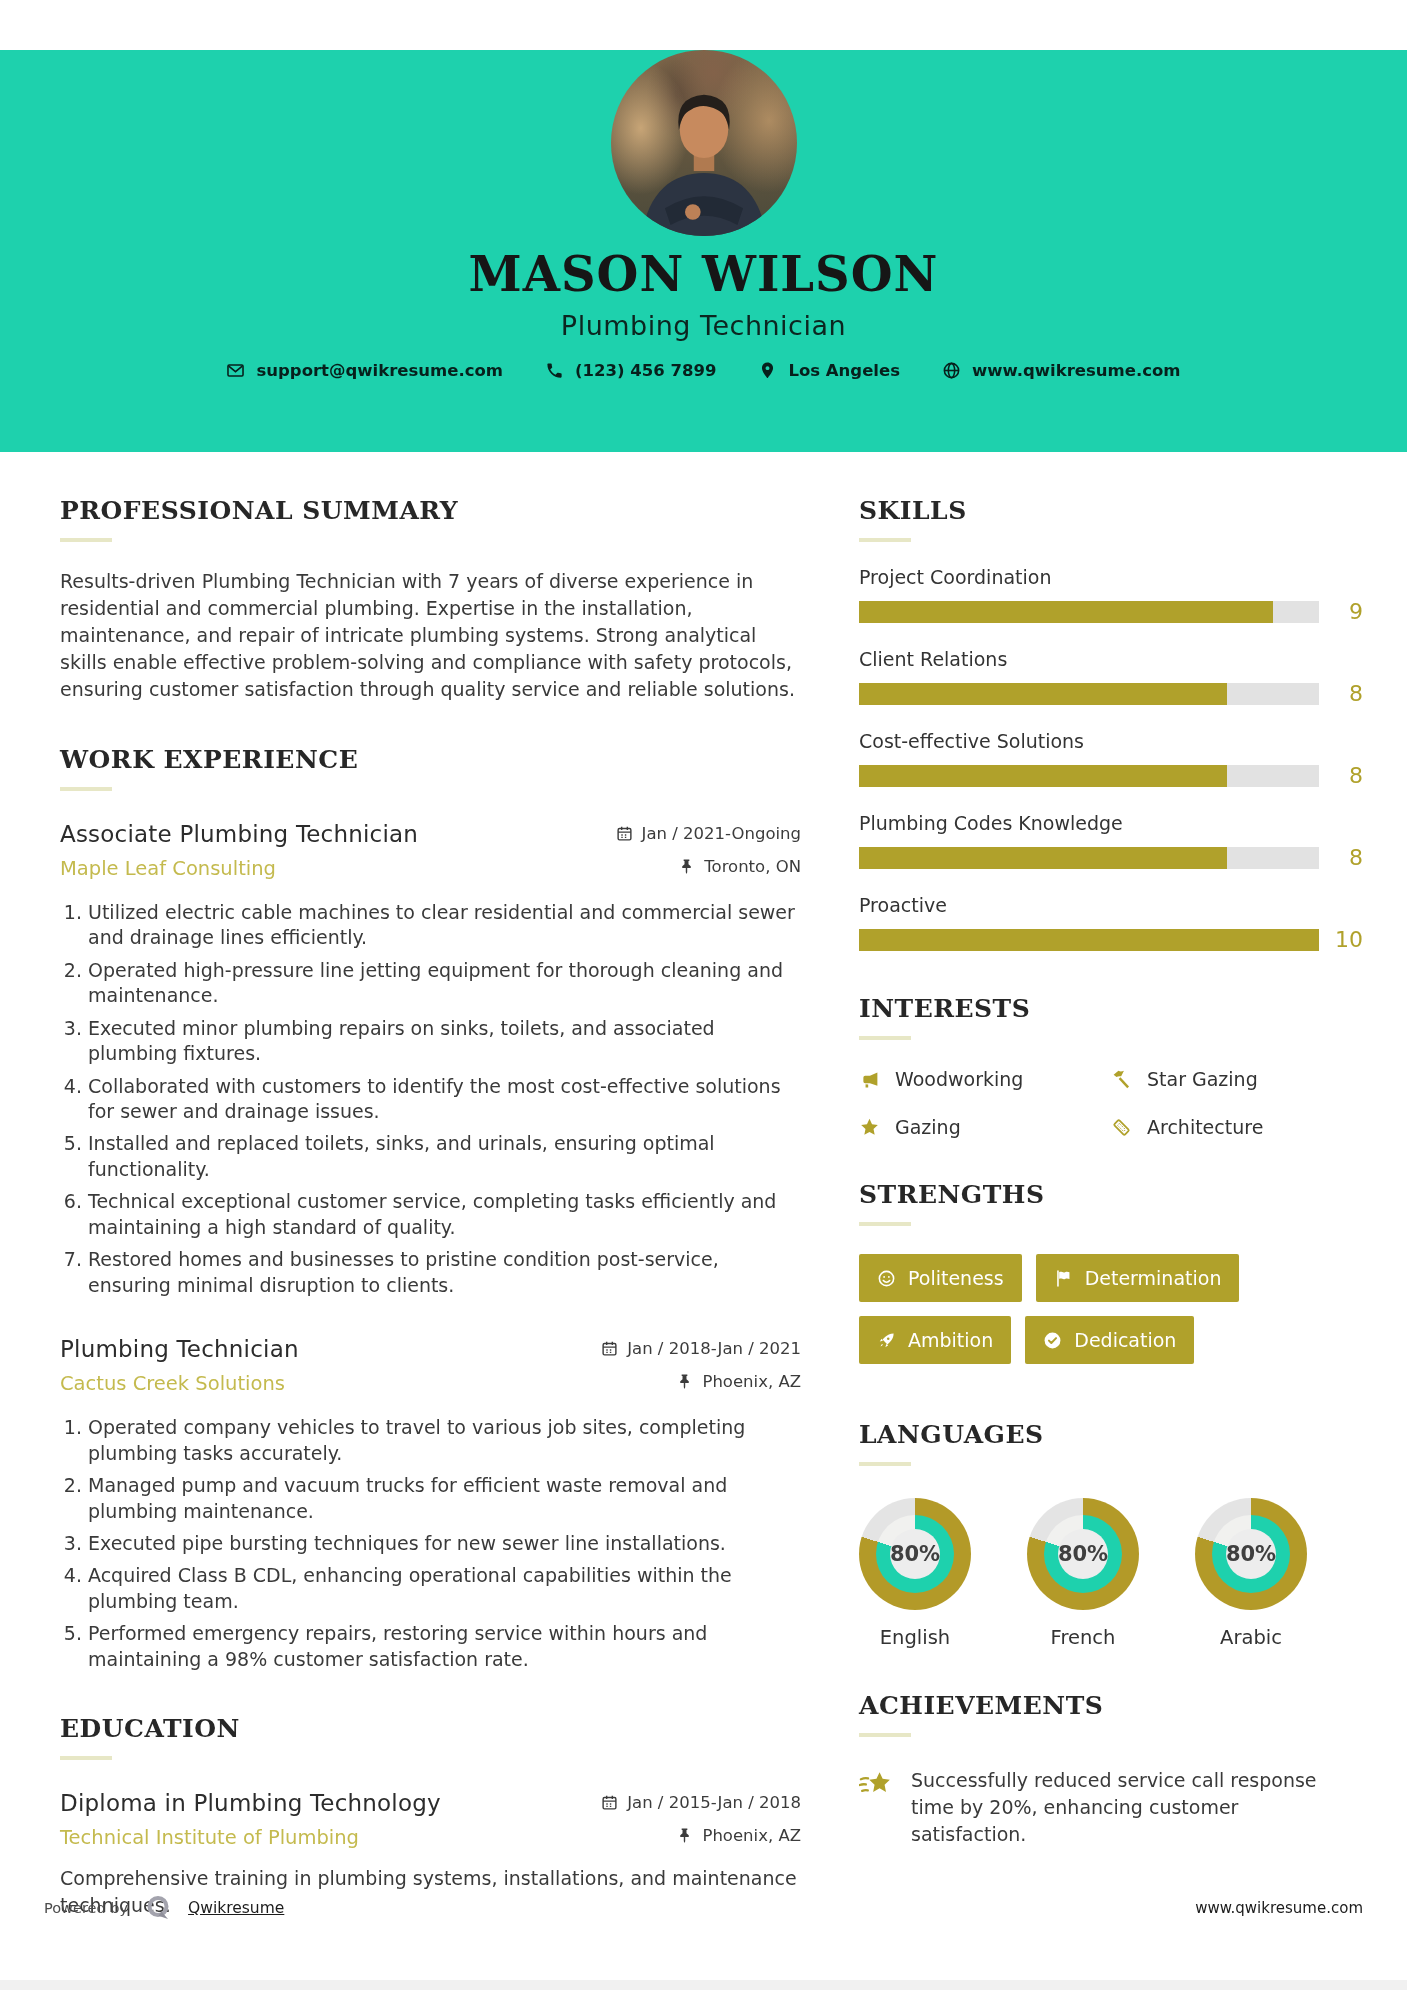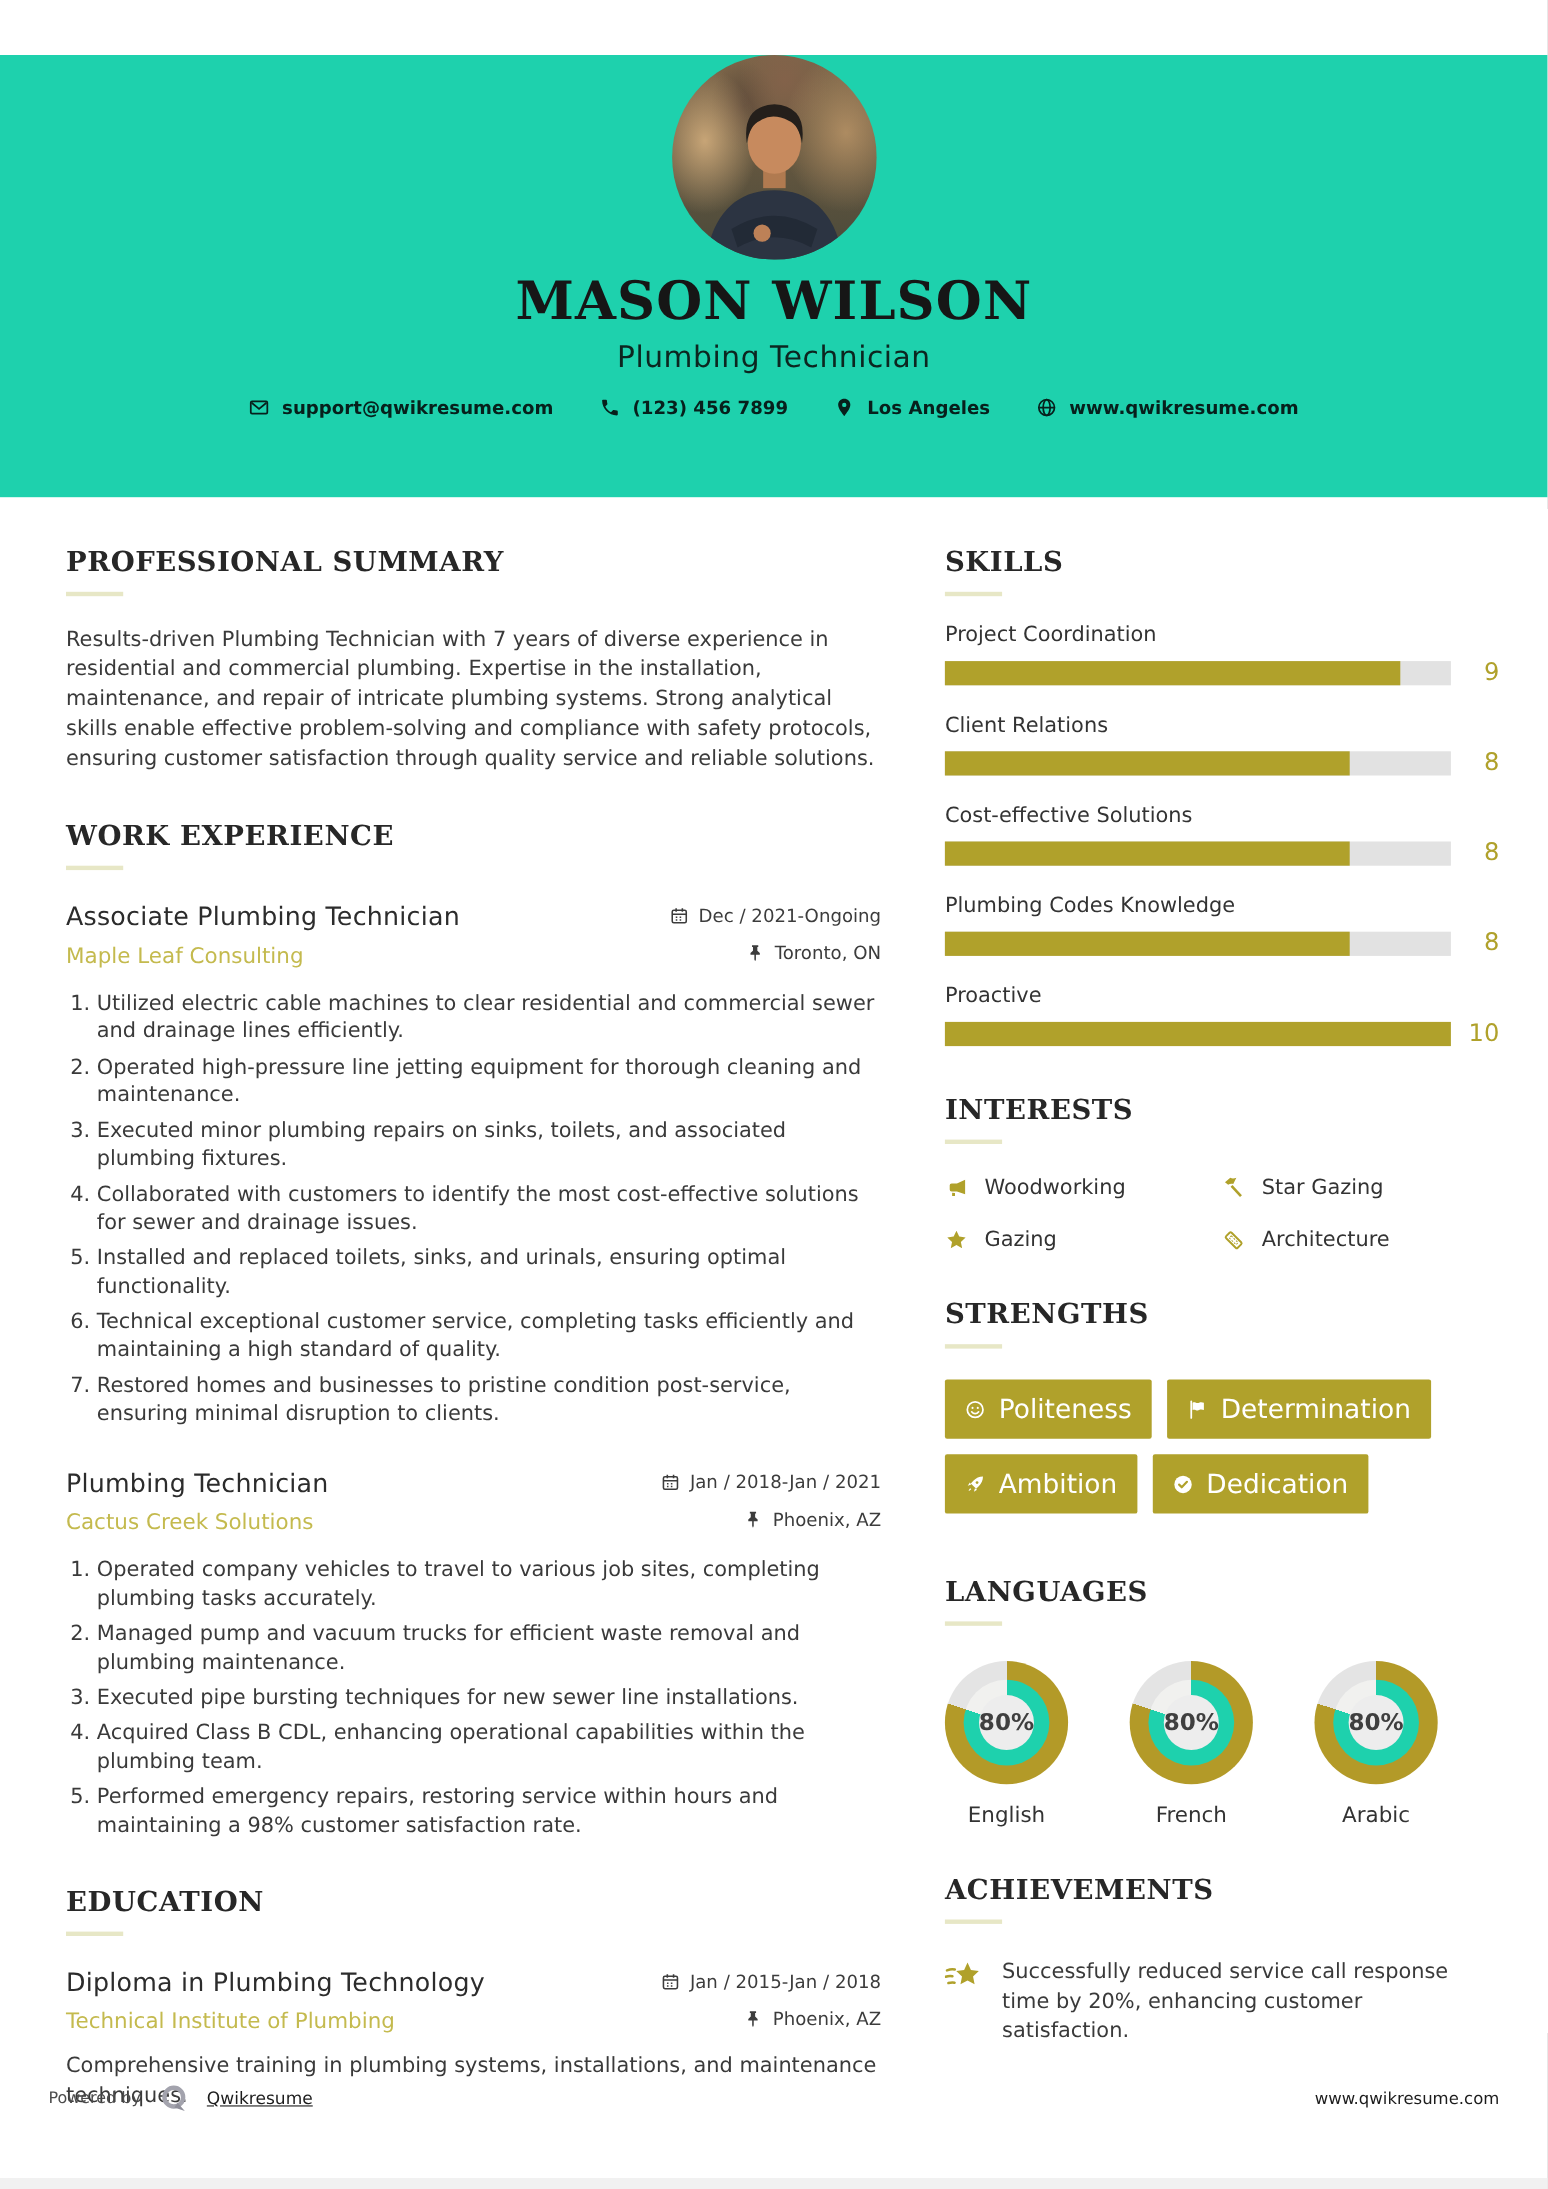--- a/index.html
+++ b/index.html
@@ -61,21 +61,21 @@
   .fill{ height:100%; background:var(--olive,#b0a12b); width:calc(var(--v,0)*10%); }
   .skill-num{ width:44px; text-align:right; font-size:22px; color:var(--olive,#b0a12b); }
   
   .int-grid{ display:grid; grid-template-columns:1fr 1fr; row-gap:26px; margin-top:28px; }
   .int-item{ display:flex; align-items:center; gap:15px; font-size:19px; color:#333; }
   .int-item svg{ width:21px; height:21px; color:var(--olive,#b0a12b); flex:0 0 auto; }
   
   .badges{ display:flex; flex-wrap:wrap; margin-top:28px; }
   .badge{
     display:inline-flex; align-items:center; gap:12px; background:var(--olive,#b0a12b);
-    color:#fff; font-size:24px; padding:13px 18px; border-radius:2px; margin:0 14px 14px 0;
+    color:#fff; font-size:19px; padding:13px 18px; border-radius:2px; margin:0 14px 14px 0;
   }
   .badge svg{ width:19px; height:19px; }
   
   .langs{ display:flex; gap:56px; margin-top:32px; }
   .lang{ text-align:center; }
   .donut{
     width:112px; height:112px; border-radius:50%; position:relative;
     background:conic-gradient(var(--gold,#b39a28) calc(var(--p,0)*1%), var(--donutgray,#e4e4e4) 0);
   }
   .donut-mid{
@@ -166,21 +166,21 @@
         <div class="rule"></div>
 
         <div class="job">
           <div class="job-head">
             <div class="job-name">Associate Plumbing Technician</div>
             <div class="meta">
               <svg viewBox="0 0 24 24">
                   <rect x="3" y="5" width="18" height="16" rx="2" fill="none" stroke="currentColor" stroke-width="2"></rect>
                   <path d="M3 10h18M8 2.5V7M16 2.5V7M7.5 14h2m3 0h2m3 0h0M7.5 17.5h2m3 0h2" stroke="currentColor" stroke-width="2" fill="none"></path>
                 </svg>
-              <span>Dec / 2021-Ongoing</span>
+              <span>Jan / 2021-Ongoing</span>
             </div>
           </div>
           <div class="job-sub">
             <div class="company">Maple Leaf Consulting</div>
             <div class="meta">
               <svg viewBox="0 0 24 24">
                   <path d="M8 2h8v2.2h-1.2v4.6l3.2 3v2.2h-5v6l-1 2.5-1-2.5v-6h-5v-2.2l3.2-3V4.2H8z" fill="currentColor"></path>
                 </svg>
               <span>Toronto, ON</span>
             </div>

